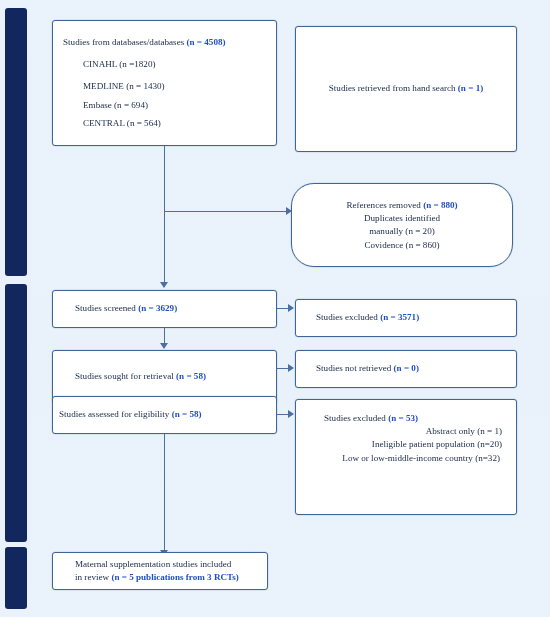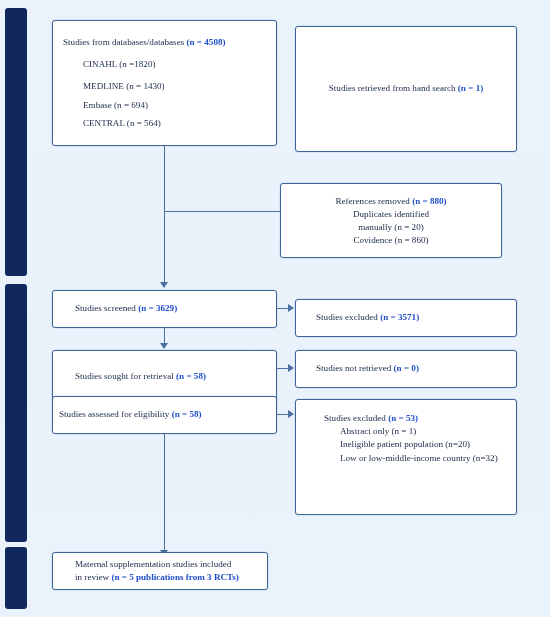--- a/index.html
+++ b/index.html
@@ -54,21 +54,21 @@
   }
   .bold-blue {
     color: #1f4ec9;
     font-weight: bold;
   }
   .center { text-align: center; }
   .left { text-align: left; }
   .justify { text-align: justify; }
 
   .indent { padding-left: 20px; }
-  .indent2 { padding-left: 16px; }
+  .indent2 { padding-left: 16px; text-align: right; }
 
   .src-line { margin: 0 0 0 0; }
   .src-gap { height: 9px; }
 
   
   .vline {
     position: absolute;
     width: 1.3px;
     background: #4a6fa0;
   }
@@ -140,21 +140,21 @@
       <div class="indent">CENTRAL (n = 564)</div>
     </div>
   </div>
 
   <div class="box" style="left:295px; top:20px; width:222px; height:126px;margin-top:6px;">
     <div class="box-inner center-v txt center">
       <span>Studies retrieved from hand search </span><span class="bold-blue">(n = 1)</span>
     </div>
   </div>
 
-  <div class="box" style="left:280px; top:183px; width:222px; height:75px;">
+  <div class="box" style="left:291px; top:183px; width:222px; height:84px;border-radius:23px;">
     <div class="box-inner center-v txt center">
       <div>
         <span>References removed </span><span class="bold-blue">(n = 880)</span>
       </div>
       <div>Duplicates identified</div>
       <div>manually (n = 20)</div>
       <div>Covidence (n = 860)</div>
     </div>
   </div>
 

